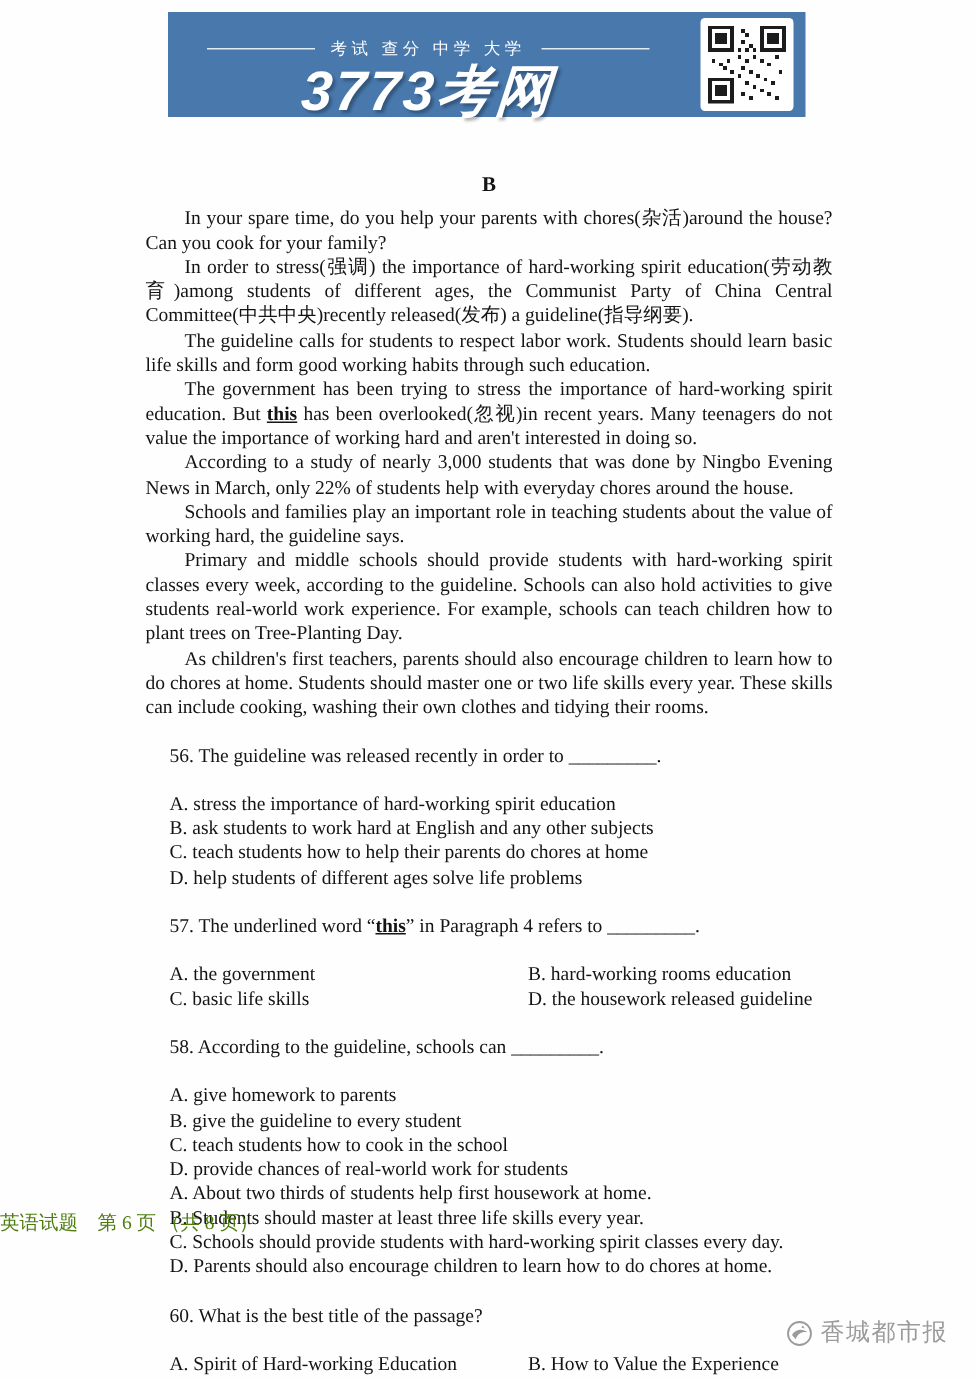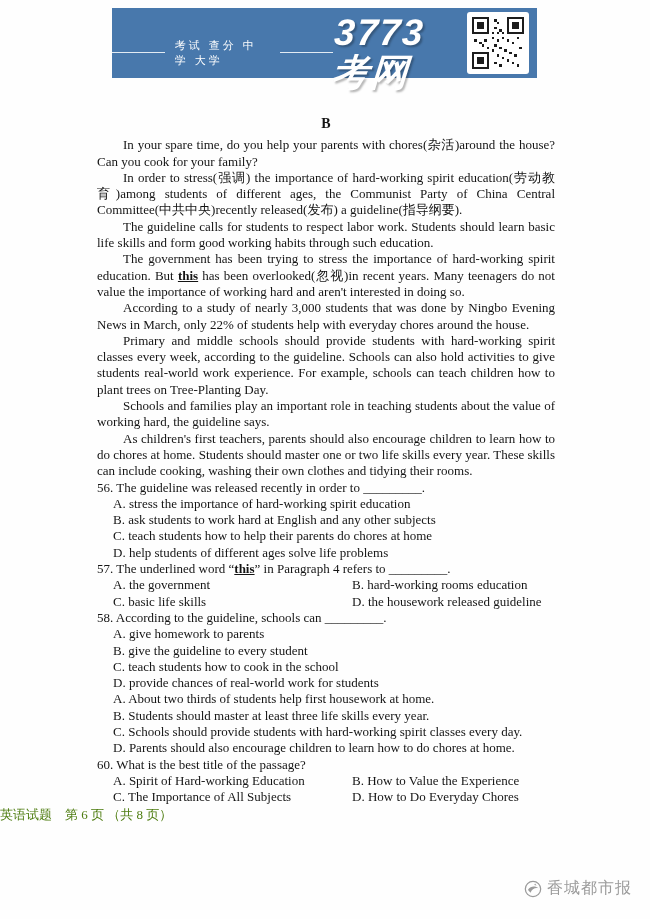--- a/index.html
+++ b/index.html
@@ -11,21 +11,21 @@
     color: #141414;
   }
   .page { position: relative; width: 650px; height: 919px; overflow: hidden; background: #fefefe; }
 
   
   .banner {
     position: absolute; left: 112px; top: 8px; width: 425px; height: 70px;
     background: var(--banner-blue, #4878ac);
     display: flex; align-items: stretch;
   }
-  .banner-main { flex: 1; display: flex; flex-direction: row; align-items: center; justify-content: center; padding-top: 19px; }
+  .banner-main { flex: 1; display: flex; flex-direction: column; align-items: center; justify-content: center; padding-top: 19px; }
   .tagline-row {
     display: flex; align-items: center; gap: 10px;
     color: #ffffff; font-size: 11px; letter-spacing: 3px;
     font-family: "Liberation Sans", "DejaVu Sans", sans-serif;
   }
   .rule { display: inline-block; width: 72px; height: 0; border-top: 1px solid rgba(255,255,255,.85); }
   .logo {
     color: #ffffff; font-size: 37px; font-weight: bold; font-style: italic;
     letter-spacing: 2px; line-height: 1.08; margin-top: 1px;
     text-shadow: 2px 2px 2px rgba(0,0,0,.28);
@@ -35,21 +35,21 @@
   .banner-qr { width: 78px; display: flex; align-items: center; justify-content: center; }
   .qr-box { width: 62px; height: 62px; background: #ffffff; border-radius: 3px; display: flex; align-items: center; justify-content: center; }
 
   
   .content {
     position: absolute; left: 97px; top: 116px; width: 458px;
     font-size: 13px; line-height: 16.3px; text-align: justify;
   }
   .section-label { text-align: center; font-weight: bold; font-size: 14px; margin: 0 0 5px 0; }
   .para { margin: 0; text-indent: 26px; }
-  .stem { margin: 0; text-indent: 0; }
+  .stem { margin: 16px; text-indent: 0; }
   .option { margin: 0; padding-left: 16px; }
   .option-row { display: flex; padding-left: 16px; }
   .option-row .col1 { width: 239px; flex: 0 0 auto; }
   .option-row .col2 { flex: 1; }
   .em-u { font-weight: bold; text-decoration: underline; }
   .em-b { font-weight: bold; }
 
   
   .page-footer { position: absolute; left: 0; top: 806px; width: 526px; text-align: left; font-size: 13px; color: #4d7c0f; }
 
@@ -132,22 +132,22 @@
   </header>
 
   <main class="content">
     <div class="section-label">B</div>
 
     <p class="para">In your spare time, do you help your parents with chores(杂活)around the house? Can you cook for your family?</p>
     <p class="para">In order to stress(强调) the importance of hard-working spirit education(劳动教育)among students of different ages, the Communist Party of China Central Committee(中共中央)recently released(发布) a guideline(指导纲要).</p>
     <p class="para">The guideline calls for students to respect labor work. Students should learn basic life skills and form good working habits through such education.</p>
     <p class="para"><span>The government has been trying to stress the importance of hard-working spirit education. But </span><span class="em-u">this</span><span> has been overlooked(忽视)in recent years. Many teenagers do not value the importance of working hard and aren't interested in doing so.</span></p>
     <p class="para">According to a study of nearly 3,000 students that was done by Ningbo Evening News in March, only 22% of students help with everyday chores around the house.</p>
+    <p class="para">Schools and families play an important role in teaching students about the value of working hard, the guideline says.</p>
     <p class="para">Primary and middle schools should provide students with hard-working spirit classes every week, according to the guideline. Schools can also hold activities to give students real-world work experience. For example, schools can teach children how to plant trees on Tree-Planting Day.</p>
-    <p class="para">Schools and families play an important role in teaching students about the value of working hard, the guideline says.</p>
     <p class="para">As children's first teachers, parents should also encourage children to learn how to do chores at home. Students should master one or two life skills every year. These skills can include cooking, washing their own clothes and tidying their rooms.</p>
 
     <div>
       <p class="stem">56. The guideline was released recently in order to _________.</p>
       <p class="option">A. stress the importance of hard-working spirit education</p>
       <p class="option">B. ask students to work hard at English and any other subjects</p>
       <p class="option">C. teach students how to help their parents do chores at home</p>
       <p class="option">D. help students of different ages solve life problems</p>
     </div>
 

